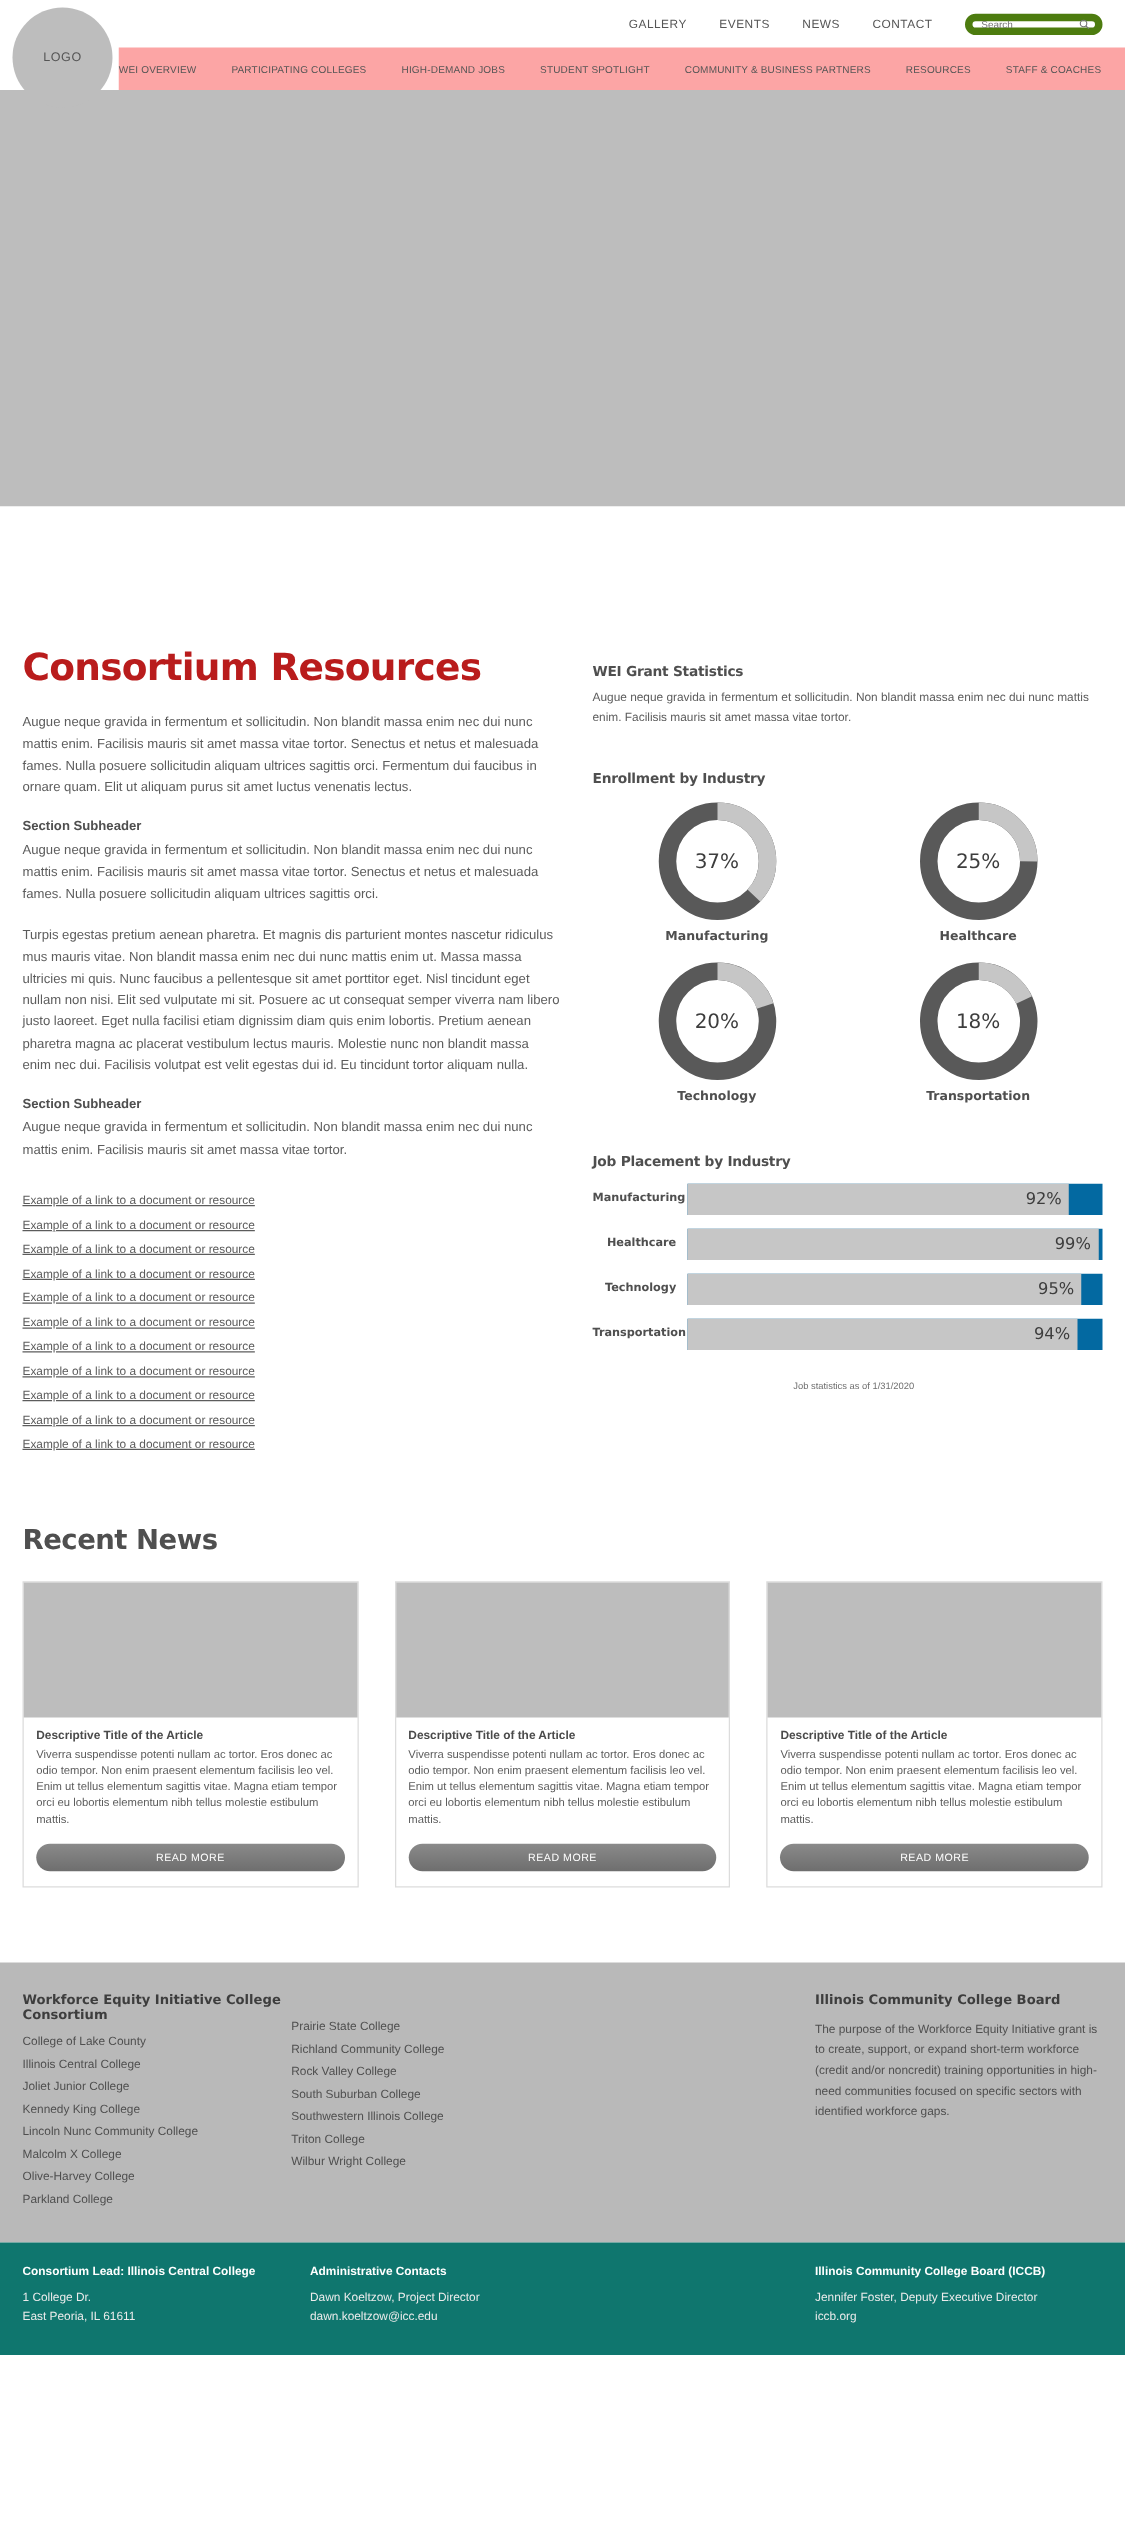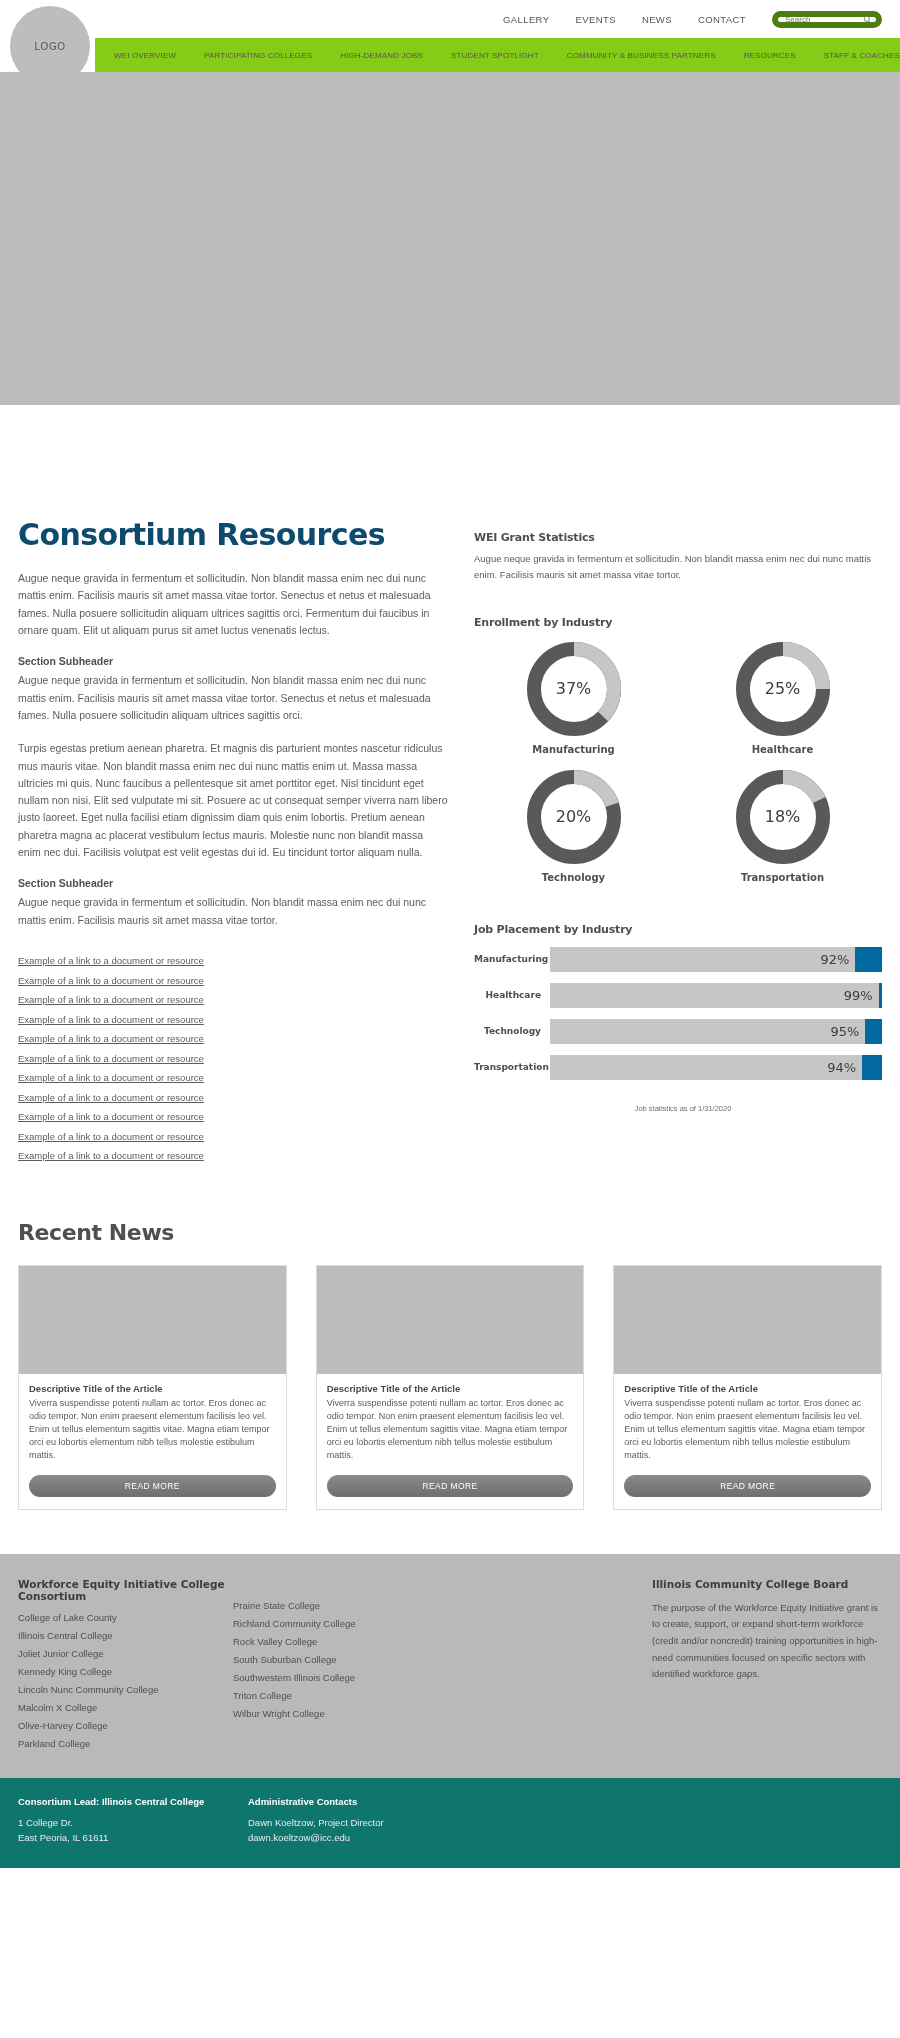--- a/index.html
+++ b/index.html
@@ -35,43 +35,43 @@
   }
   .search-box input {
     border: none; outline: none; font-size: 8px;
     font-family: "Liberation Sans", sans-serif;
     color: #8d8d8d; width: 78px; background: transparent;
   }
   .search-ico { width: 9px; height: 9px; flex: 0 0 auto; }
 
   .mainnav {
     position: absolute; left: 95px; right: 0; top: 38px; height: 34px;
-    background: #84cc16;
-    display: flex; align-items: center; justify-content: flex-end; gap: 28px;
+    background: #fca5a5;
+    display: flex; align-items: center; justify-content: flex-start; gap: 28px;
   }
   .nav-item {
     font-size: 8px; letter-spacing: .15px; color: #555;
     text-decoration: none; cursor: pointer; white-space: nowrap;
   }
 
   .hero {
     position: absolute; left: 0; right: 0; top: 72px; height: 333px;
     background: #bdbdbd;
   }
   .hero-spacer { height: 405px; }
 
   
   .wrap { padding: 0 18px; }
   .content-row { display: flex; gap: 26px; padding-top: 22px; }
   .col-left { width: 430px; flex: 0 0 430px; }
   .col-right { flex: 1; padding-top: 14px; }
 
   h1.page-title {
     font-family: "DejaVu Sans", sans-serif;
-    font-size: 30px; font-weight: bold; color: #0c4a6e;
+    font-size: 30px; font-weight: bold; color: #b91c1c;
     letter-spacing: -0.6px; margin-bottom: 18px;
   }
   p.body-text {
     font-size: 10.5px; line-height: 1.65; color: #5c5c5c;
     margin-bottom: 16px;
   }
   h3.subhead {
     font-size: 10.5px; font-weight: bold; color: #4f4f4f;
     margin-bottom: 5px; margin-top: 6px;
   }
@@ -148,21 +148,21 @@
   .card-btn {
     display: block; width: 100%; margin-top: 13px;
     background: linear-gradient(#8a8a8a,#6e6e6e);
     border: none; border-radius: 11px; color: #fff;
     font-size: 8.5px; letter-spacing: .4px; padding: 6px 0;
     cursor: pointer; font-family: "Liberation Sans", sans-serif;
   }
 
   
   .footer-top {
-    margin-top: 44px; background: #b9b9b9; padding: 24px 18px 22px;
+    margin-top: 60px; background: #b9b9b9; padding: 24px 18px 22px;
     display: flex;
   }
   .f-col-a { width: 215px; flex: 0 0 215px; }
   .f-col-b { width: 215px; flex: 0 0 215px; }
   .f-spacer { flex: 1; }
   .f-col-c { width: 230px; flex: 0 0 230px; }
   .f-head {
     font-family: "DejaVu Sans", sans-serif;
     font-size: 10.5px; font-weight: bold; color: #3d3d3d; margin-bottom: 10px;
   }
@@ -415,13 +415,18 @@
     <div class="fb-head">Consortium Lead: Illinois Central College</div>
     <div class="fb-line">1 College Dr.</div>
     <div class="fb-line">East Peoria, IL 61611</div>
   </div>
   <div class="fb-col-b">
     <div class="fb-head">Administrative Contacts</div>
     <div class="fb-line">Dawn Koeltzow, Project Director</div>
     <a class="fb-line">dawn.koeltzow@icc.edu</a>
   </div>
   <div class="fb-spacer"></div>
+  <div class="fb-col-c">
+    <div class="fb-head">Illinois Community College Board (ICCB)</div>
+    <div class="fb-line">Jennifer Foster, Deputy Executive Director</div>
+    <a class="fb-line">iccb.org</a>
+  </div>
 </div>
 
 </body></html>

